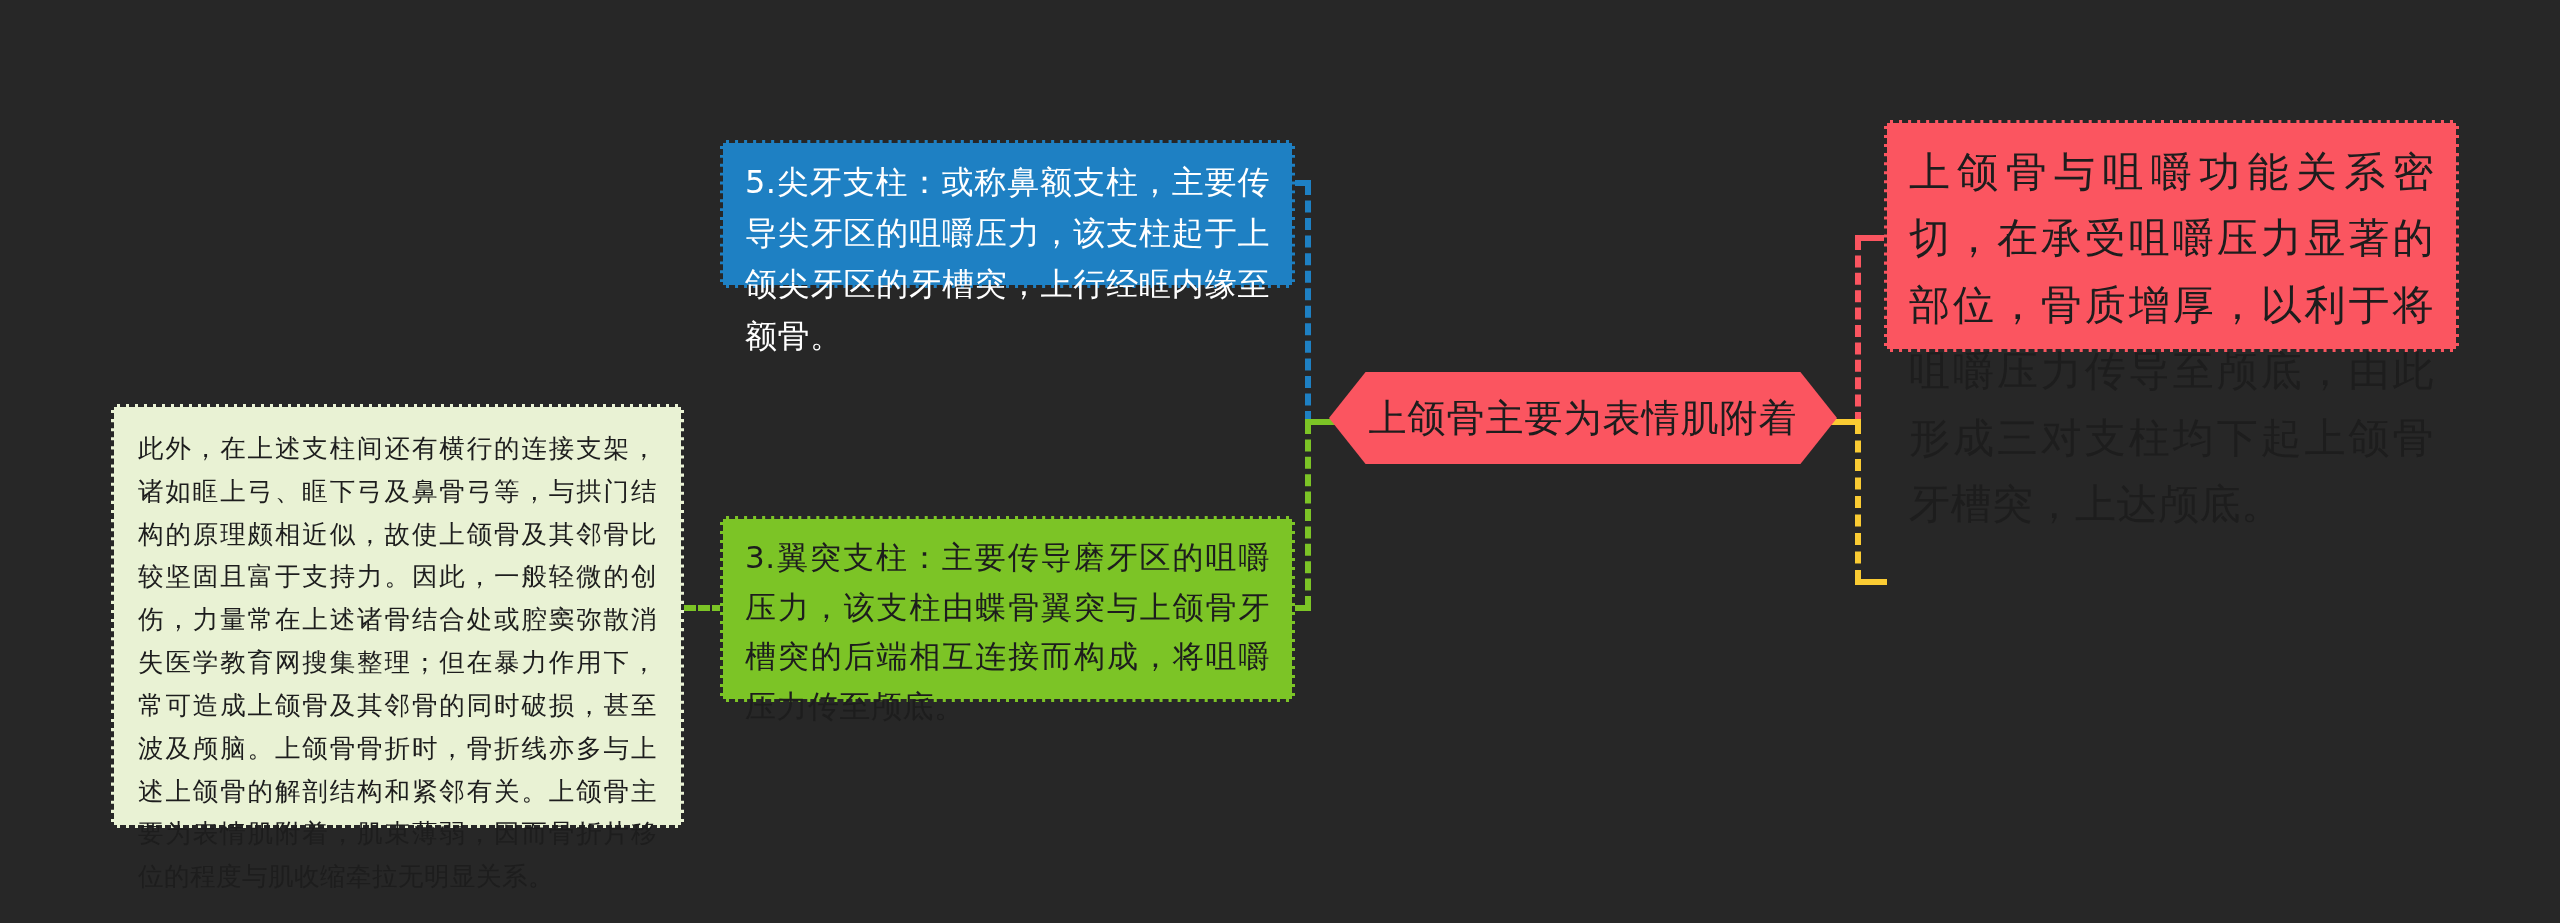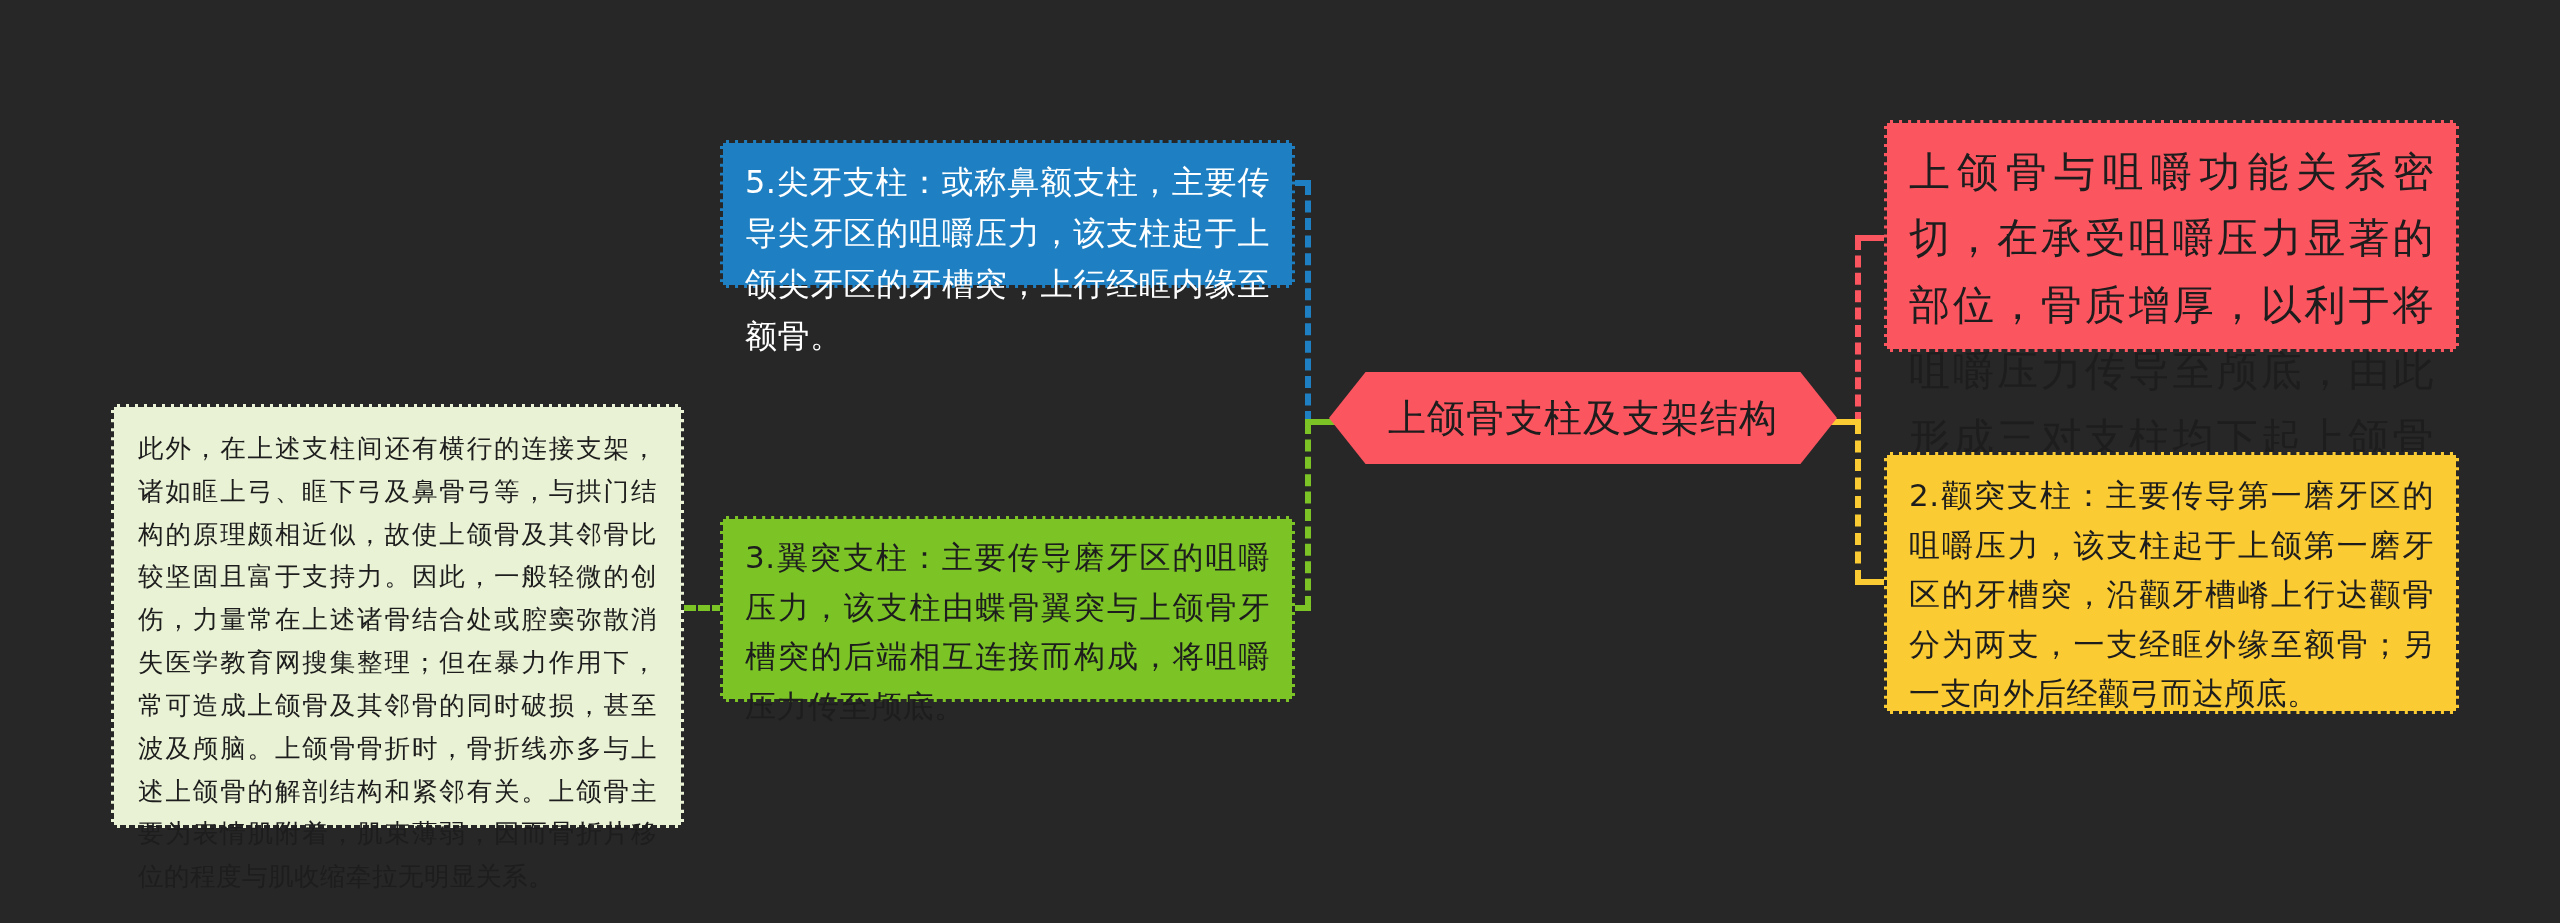--- a/index.html
+++ b/index.html
@@ -246,19 +246,18 @@
   <div class="conn conn-h conn--note-h"></div>
 
   <div class="node node--note">此外，在上述支柱间还有横行的连接支架，诸如眶上弓、眶下弓及鼻骨弓等，与拱门结构的原理颇相近似，故使上颌骨及其邻骨比较坚固且富于支持力。因此，一般轻微的创伤，力量常在上述诸骨结合处或腔窦弥散消失医学教育网搜集整理；但在暴力作用下，常可造成上颌骨及其邻骨的同时破损，甚至波及颅脑。上颌骨骨折时，骨折线亦多与上述上颌骨的解剖结构和紧邻有关。上颌骨主要为表情肌附着，肌束薄弱，因而骨折片移位的程度与肌收缩牵拉无明显关系。</div>
 
   <div class="node node--blue">5.尖牙支柱：或称鼻额支柱，主要传导尖牙区的咀嚼压力，该支柱起于上颌尖牙区的牙槽突，上行经眶内缘至额骨。</div>
 
   <div class="node node--green">3.翼突支柱：主要传导磨牙区的咀嚼压力，该支柱由蝶骨翼突与上颌骨牙槽突的后端相互连接而构成，将咀嚼压力传至颅底。</div>
 
   <div class="node node--red">上颌骨与咀嚼功能关系密切，在承受咀嚼压力显著的部位，骨质增厚，以利于将咀嚼压力传导至颅底，由此形成三对支柱均下起上颌骨牙槽突，上达颅底。</div>
 
-  <div class="node node--yellow">2.颧突支柱：主要传导第一磨牙区的咀嚼压力，该支柱起于上颌第一磨牙区的牙槽突，沿颧牙槽嵴上行达颧骨分为两支，一支经眶外缘至额骨；另一支向外后经颧弓而达颅底。</div>
 
   <div class="hex">
-    <span class="hex-label">上颌骨支柱及支架结构</span>
+    <span class="hex-label">上颌骨主要为表情肌附着</span>
   </div>
 
 </div>
 
 </body></html>

